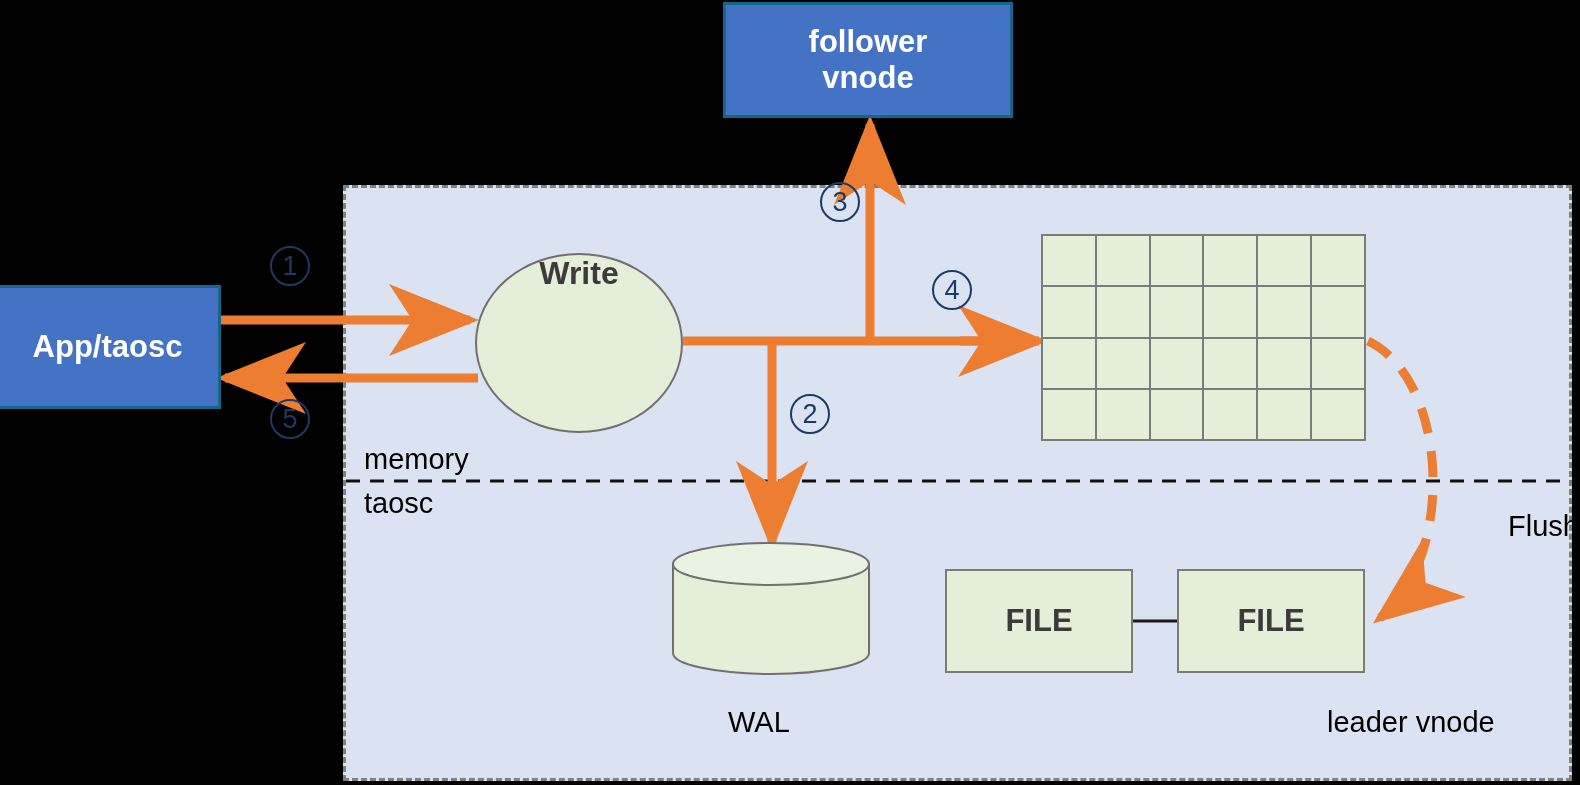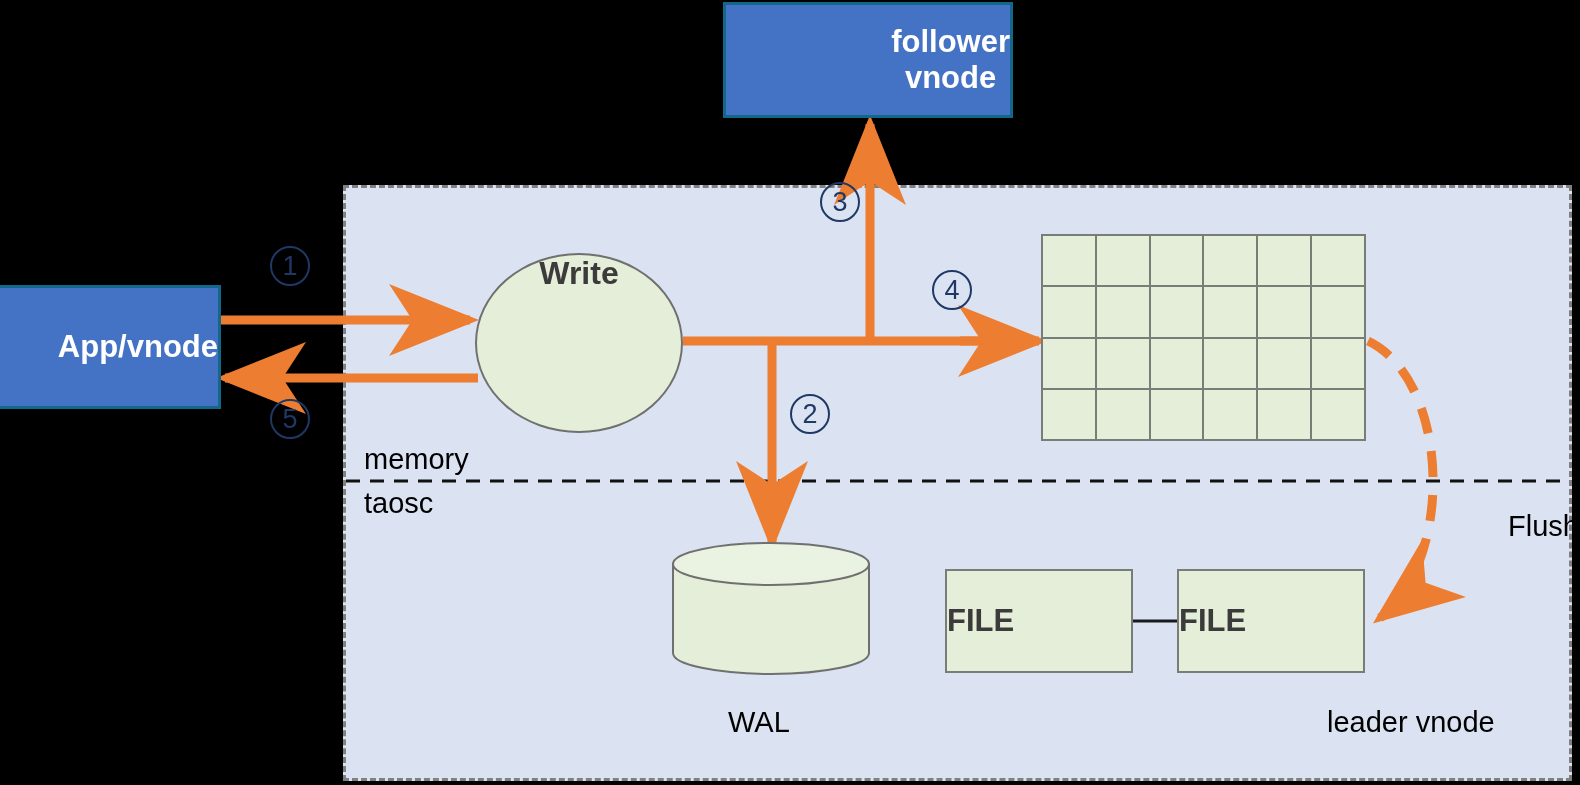--- a/index.html
+++ b/index.html
@@ -25,21 +25,21 @@
   .abs { position: absolute; }
 
   
   .blue-box {
     background: #4472c4;
     border: 3px solid #12688a;
     color: #ffffff;
     font-weight: bold;
     display: flex;
     align-items: center;
-    justify-content: flex-end;
+    justify-content: center;
     text-align: center;
     line-height: 1.15;
     box-sizing: border-box;
   }
   #follower-vnode {
     left: 723px; top: 2px; width: 290px; height: 116px;
     font-size: 31px;
   }
   #app-taosc {
     left: -3px; top: 285px; width: 224px; height: 124px;
@@ -83,21 +83,21 @@
 
   
   #wal-cylinder {
     left: 672px; top: 542px; width: 198px; height: 133px;
   }
 
   
   .file-box {
     background: #e4eed8;
     border: 2px solid #787d78;
-    display: flex; align-items: center; 
+    display: flex; align-items: center; justify-content: center;
     color: #3b3b3b;
     font-size: 31px;
     font-weight: bold;
     box-sizing: border-box;
   }
   #file-box-1 { left: 945px; top: 569px; width: 188px; height: 104px; }
   #file-box-2 { left: 1177px; top: 569px; width: 188px; height: 104px; }
 
   
   .plain-label {
@@ -161,21 +161,21 @@
   </svg>
 
   <div class="abs blue-box" id="follower-vnode">
     <div>
       <span>follower</span><br>
       <span>vnode</span>
     </div>
   </div>
 
   <div class="abs blue-box" id="app-taosc">
-    <span>App/vnode</span>
+    <span>App/taosc</span>
   </div>
 
   <div class="abs" id="write-circle">
     <span>Write</span>
   </div>
 
   <div class="abs" id="memtable-grid">
     <div class="cell"></div>
     <div class="cell"></div>
     <div class="cell"></div>

